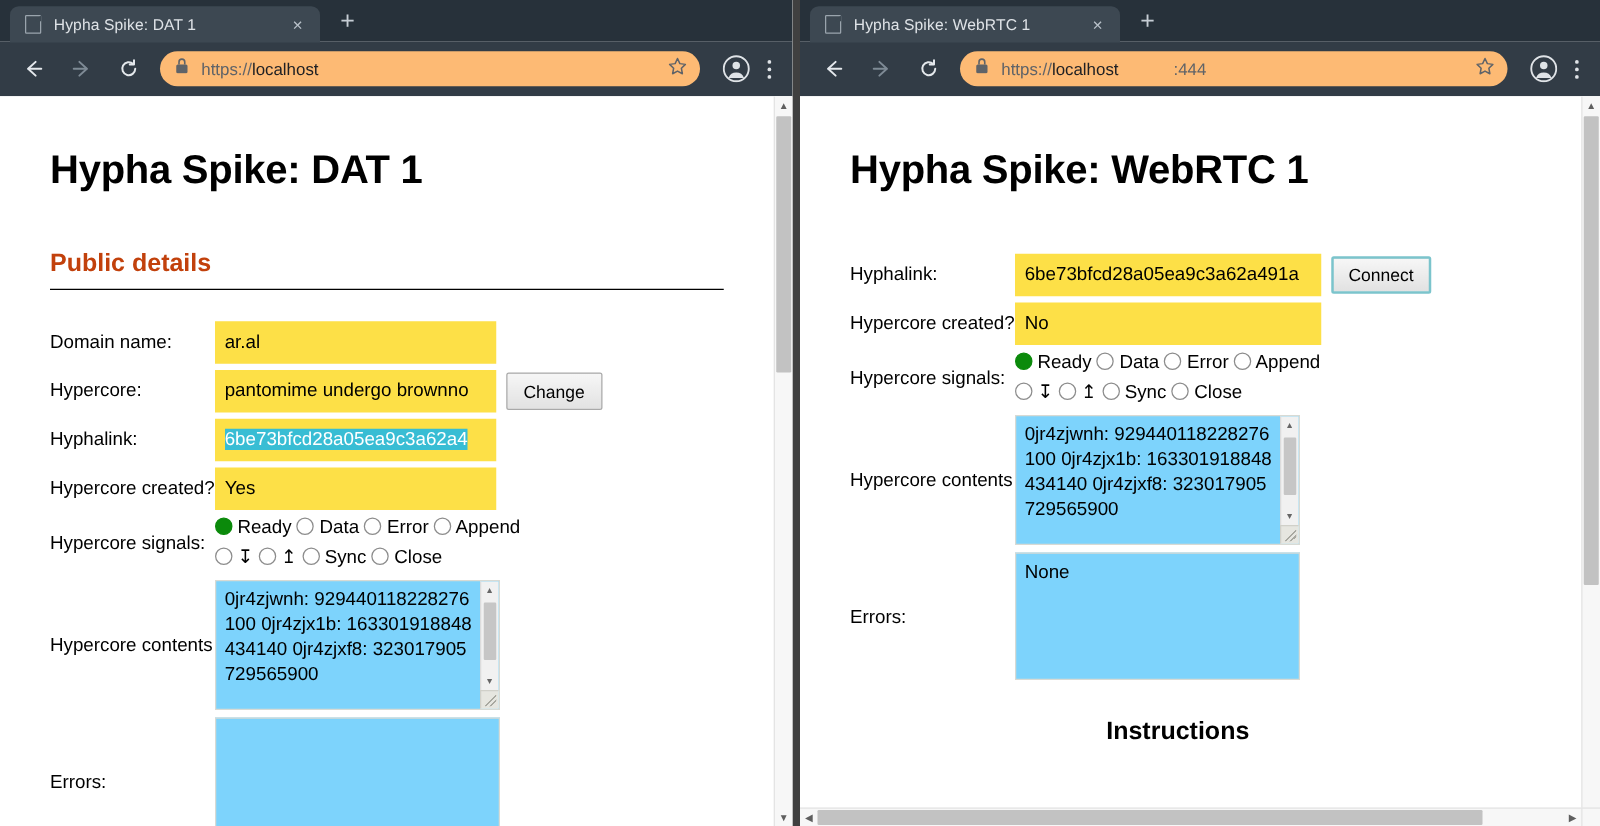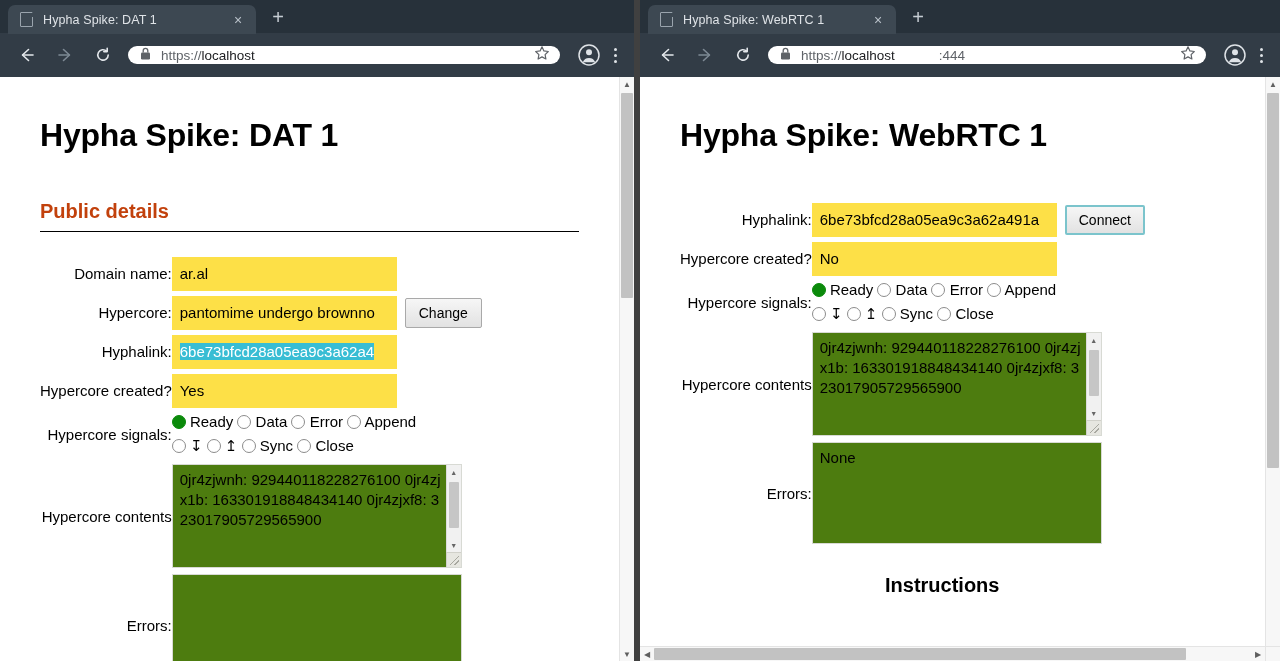--- a/index.html
+++ b/index.html
@@ -61,22 +61,22 @@
     height: 44px; background: #323c46;
     display: flex; align-items: center; padding: 0 8px;
   }
   .nav-btn {
     width: 30px; height: 30px; margin: 0 4px; flex: 0 0 30px;
     display: flex; align-items: center; justify-content: center;
   }
   .nav-btn svg { display: block; }
 
   .omnibox {
-    flex: 1 1 auto; height: 18px; margin: 0 8px 0 6px;
-    background: #ffffff; border-radius: 14px;
+    flex: 1 1 auto; height: 28px; margin: 0 8px 0 6px;
+    background: #fdba74; border-radius: 14px;
     display: flex; align-items: center; padding: 0 10px 0 12px;
     min-width: 0;
   }
   .lock { flex: 0 0 11px; margin-right: 10px; }
   .url {
     flex: 1 1 auto; font-size: 13.5px; color: #202124;
     white-space: nowrap; overflow: hidden; min-width: 0;
   }
   .url .scheme { color: #5f6368; }
   .url .host { color: #202124; }
@@ -113,21 +113,21 @@
     border-bottom: 1.5px solid #000;
   }
   h2.plain-title {
     font-size: 20px; font-weight: bold; color: #000; margin: 30px 0 0 0;
   }
 
   table.fields { border-collapse: collapse; width: 100%; }
   table.fields td { vertical-align: middle; padding: 0; }
   td.lbl {
     font-size: 15px; color: #000; white-space: nowrap;
-    padding-right: 16px; height: 39px; text-align: right;
+    padding-right: 16px; height: 39px;
   }
   td.val { width: 100%; }
 
   .txt {
     display: block; width: 225px; height: 34px;
     background: #fde047; border: none; outline: none;
     font-family: "Liberation Sans", sans-serif;
     font-size: 15px; color: #000;
     padding: 0 8px; line-height: 34px;
     white-space: nowrap; overflow: hidden;
@@ -149,22 +149,22 @@
 
   .signals { font-size: 15px; color: #000; line-height: 24px; width: 245px; }
   .dot {
     display: inline-block; width: 14px; height: 14px; border-radius: 50%;
     vertical-align: -2px;
     border: 1.3px solid #8c8c8c; background: #ffffff;
   }
   .dot.on { background: #0b8a0b; border-color: #0b8a0b; }
 
   .ta {
-    display: block; width: 290px;
-    background: #4d7c0f; border: 1px solid #d8dad4;
+    display: block; width: 228px;
+    background: #7dd3fc; border: 1px solid #d8dad4;
     font-family: "Liberation Sans", sans-serif;
     font-size: 15px; color: #000; line-height: 20px;
     padding: 5px 7px; overflow: hidden; position: relative;
     word-break: break-all;
   }
   .ta.contents { height: 104px; padding-right: 18px; }
   .ta.errors { height: 102px; }
 
   
   .ta-sb {

